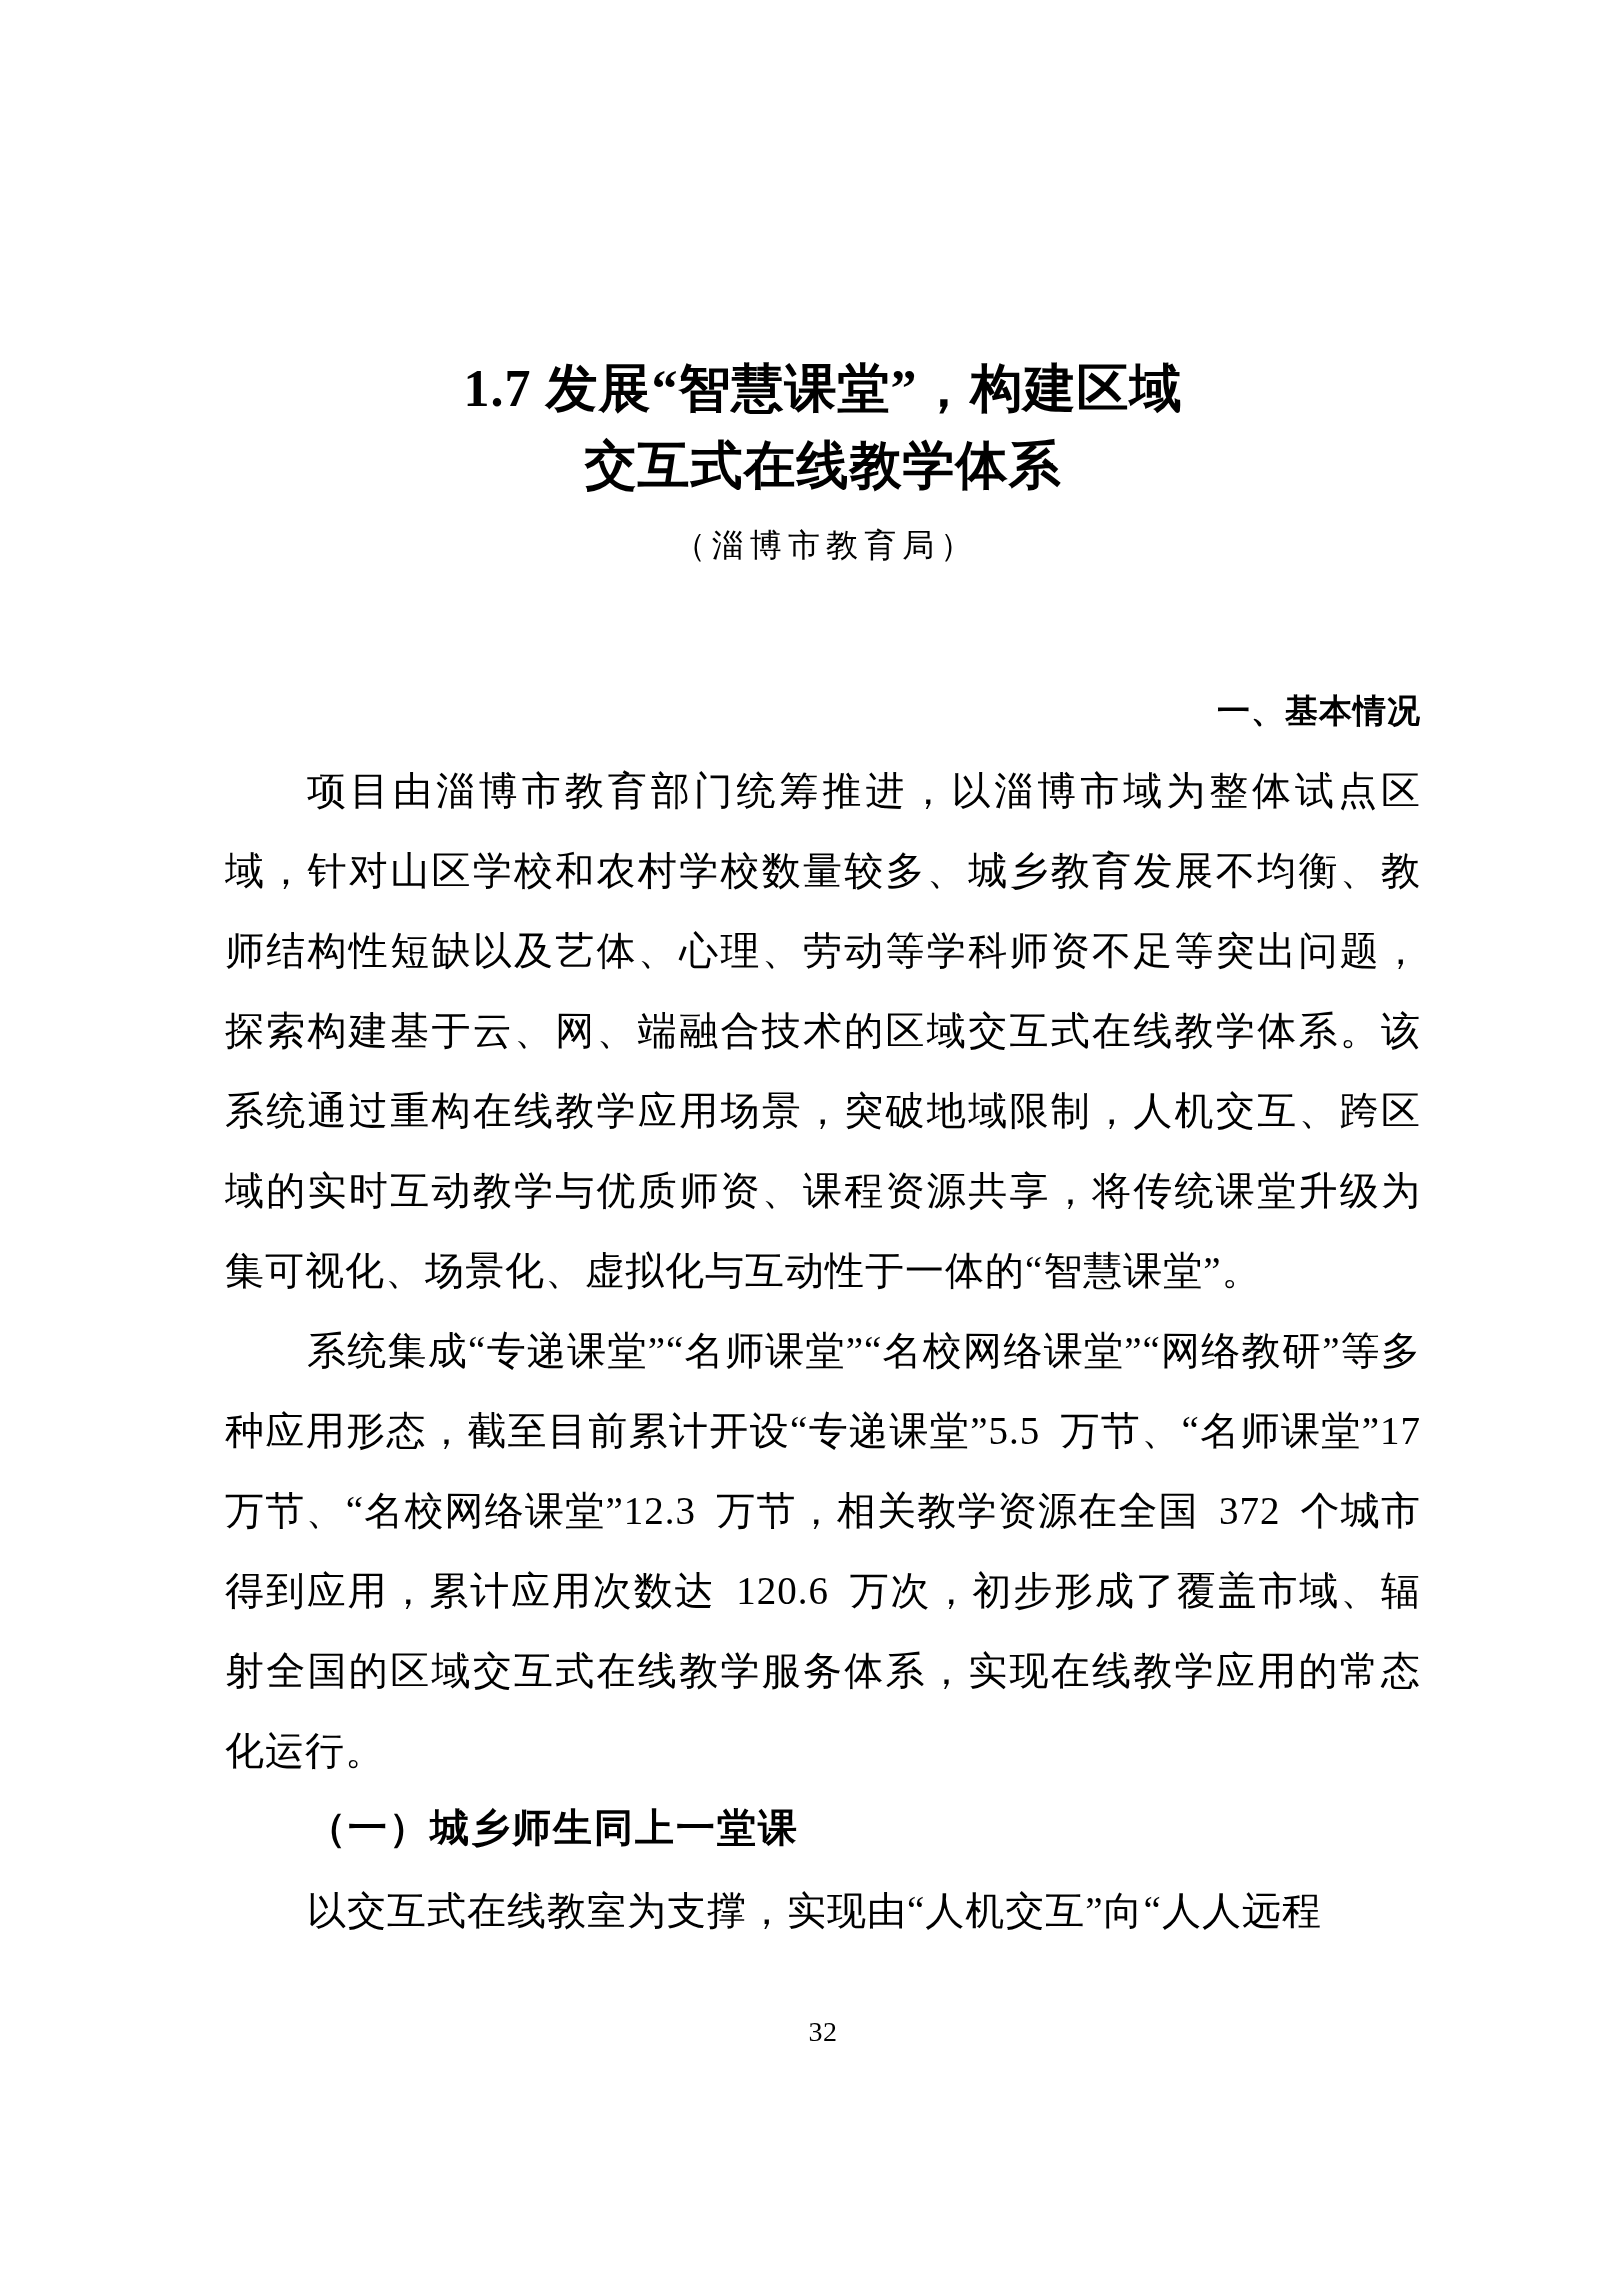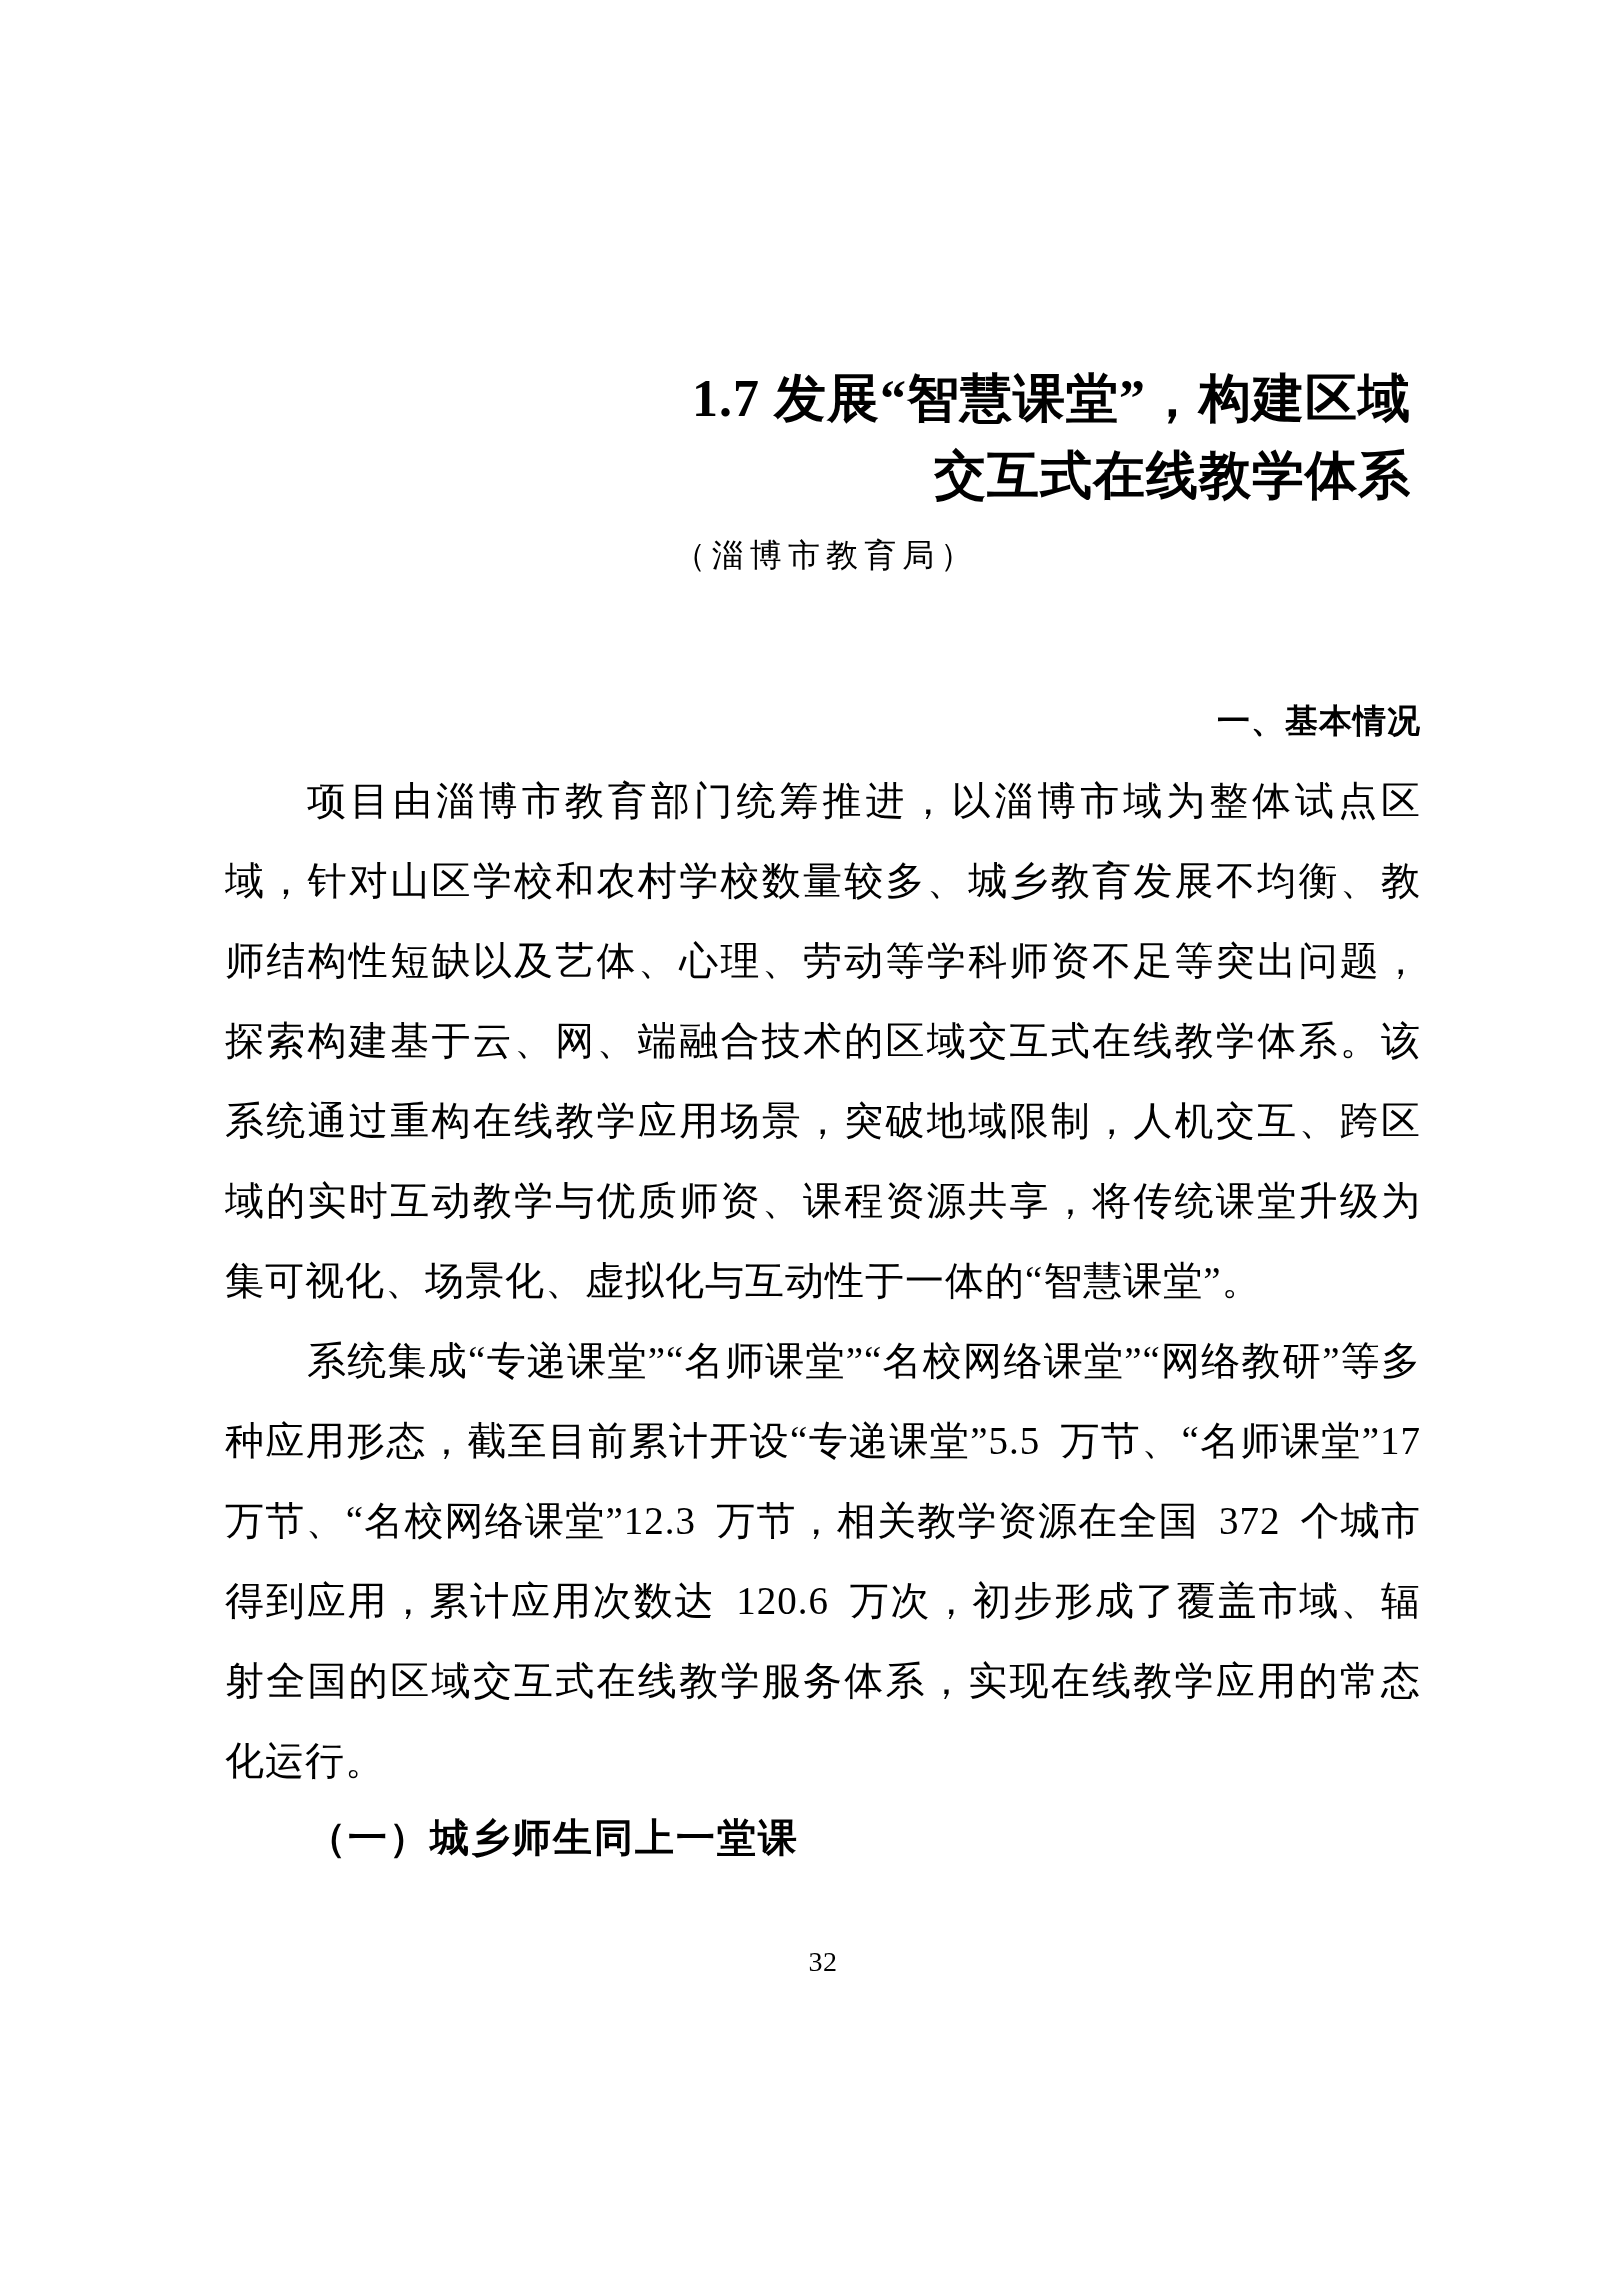--- a/index.html
+++ b/index.html
@@ -12,23 +12,23 @@
     height: 2295px;
     position: relative;
     color: #000000;
     font-family: "Liberation Serif", "DejaVu Serif", serif;
   }
   .page {
     width: 1196px;
     margin-left: 225px;
   }
   .doc-title {
-    margin: 10px;
+    margin: 0;
     padding-top: 350px;
-    text-align: right;
+    text-align: center;
     font-family: "Liberation Serif", "DejaVu Serif", serif;
     font-size: 52px;
     font-weight: bold;
     line-height: 77px;
     letter-spacing: 1px;
   }
   .doc-title .title-line {
     display: block;
   }
   .doc-byline {
@@ -97,19 +97,20 @@
 
     <h2 class="section-heading">一、基本情况</h2>
 
     <p class="body-para">项目由淄博市教育部门统筹推进，以淄博市域为整体试点区域，针对山区学校和农村学校数量较多、城乡教育发展不均衡、教师结构性短缺以及艺体、心理、劳动等学科师资不足等突出问题，探索构建基于云、网、端融合技术的区域交互式在线教学体系。该系统通过重构在线教学应用场景，突破地域限制，人机交互、跨区域的实时互动教学与优质师资、课程资源共享，将传统课堂升级为集可视化、场景化、虚拟化与互动性于一体的“智慧课堂”。</p>
 
     <p class="body-para">系统集成“专递课堂”“名师课堂”“名校网络课堂”“网络教研”等多种应用形态，截至目前累计开设“专递课堂”5.5 万节、“名师课堂”17 万节、“名校网络课堂”12.3 万节，相关教学资源在全国 372 个城市得到应用，累计应用次数达 120.6 万次，初步形成了覆盖市域、辐射全国的区域交互式在线教学服务体系，实现在线教学应用的常态化运行。</p>
 
 
     <h3 class="sub-heading">（一）城乡师生同上一堂课</h3>
 
+    <p class="body-para">以交互式在线教室为支撑，实现由“人机交互”向“人人远程</p>
 
   </div>
 
   <div class="page-number">32</div>
 
 </div>
 
 
 </body></html>

